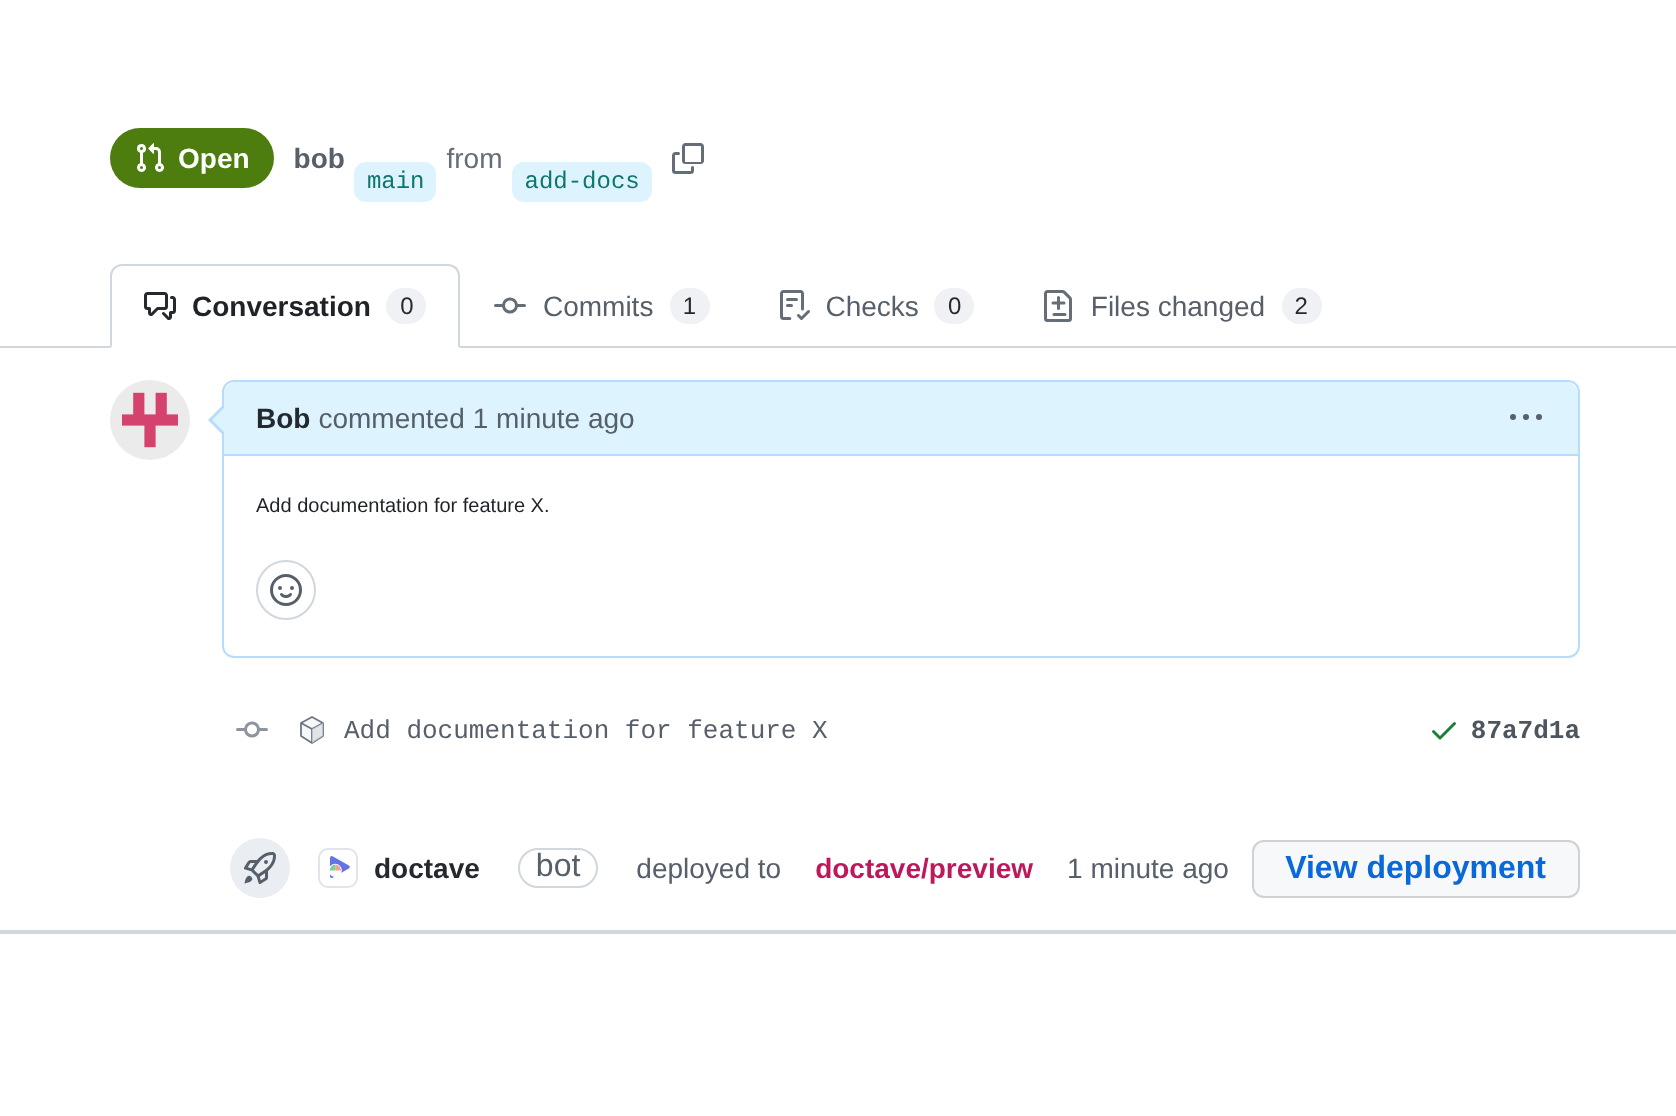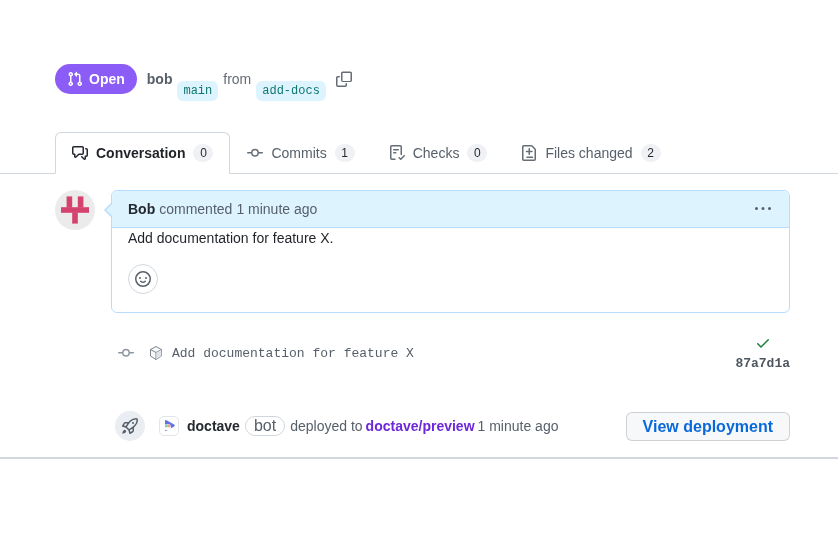--- a/index.html
+++ b/index.html
@@ -19,21 +19,21 @@
     line-height: 34px;
     letter-spacing: -0.2px;
     color: #1f2328;
     white-space: nowrap;
   }
   .pr-number { color: #656d76; font-weight: 400; }
 
   .meta-row { margin-top: 13px; display: flex; align-items: center; }
   .state-badge {
     display: inline-flex; align-items: center; gap: 6px;
-    background: #8b5cf6; color: #fff;
+    background: #4d7c0f; color: #fff;
     font-size: 14px; font-weight: 700;
     padding: 6px 12px; border-radius: 2em;
     line-height: 18px;
   }
   .meta-text {
     margin-left: 10px;
     display: flex; align-items: center; gap: 5px;
     color: #656d76; font-size: 14px; white-space: nowrap;
   }
   .meta-author { font-weight: 700; color: #57606a; }
@@ -107,64 +107,64 @@
   }
   .comment-header {
     background: #ddf4ff; border-bottom: 1px solid #b6dcff;
     border-radius: 6px 6px 0 0;
     padding: 8px 16px;
     display: flex; align-items: center; gap: 4px;
     color: #57606a; font-size: 14px; line-height: 20px;
   }
   .comment-author { font-weight: 700; color: #24292f; }
   .kebab-btn { margin-left: auto; background: none; border: none; color: #57606a; cursor: pointer; padding: 2px; }
-  .comment-body { padding: 0 16px 18px 16px; font-size: 14px; line-height: 20px; color: #1f2328; }
+  .comment-body { padding: 16px 16px 18px 16px; font-size: 10px; line-height: 20px; color: #1f2328; }
   .emoji-btn {
     margin-top: 16px;
     width: 30px; height: 30px; border-radius: 50%;
     border: 1px solid #d0d7de; background: #fff; color: #57606a;
     display: flex; align-items: center; justify-content: center;
     cursor: pointer;
   }
 
   
   .commit-row {
     display: flex; align-items: center;
     margin: 22px 0 0 62px;
   }
   .commit-icon { color: #8c959f; background: #fff; padding: 6px 1px; }
   .commit-avatar { margin-left: 13px; flex: none; cursor: pointer; }
   .commit-msg {
     margin-left: 8px;
     font-family: "Liberation Mono", "DejaVu Sans Mono", monospace;
     font-size: 13px; color: #57606a; text-decoration: none; cursor: pointer;
   }
-  .commit-status { margin-left: auto; display: flex; align-items: center; gap: 5px; flex-direction: column; }
+  .commit-status { margin-left: auto; display: flex; align-items: center; gap: 5px; }
   .check-icon { color: #1a7f37; }
   .commit-sha {
     font-family: "Liberation Mono", "DejaVu Sans Mono", monospace;
     font-size: 13px; font-weight: 700; color: #4d565f; cursor: pointer;
   }
 
   
   .deploy-row { display: flex; align-items: center; margin: 40px 0 0 60px; }
   .deploy-badge {
     width: 30px; height: 30px; border-radius: 50%; flex: none;
     background: #eaeef2; color: #57606a;
     display: flex; align-items: center; justify-content: center;
   }
   .deploy-avatar { margin-left: 14px; flex: none; cursor: pointer; border-radius: 4px; }
-  .deploy-text { margin-left: 8px; display: flex; align-items: center; gap: 3px; color: #57606a; font-size: 14px; white-space: nowrap; }
+  .deploy-text { margin-left: 8px; display: flex; align-items: center; gap: 17px; color: #57606a; font-size: 14px; white-space: nowrap; }
   .deploy-actor { font-weight: 700; color: #24292f; cursor: pointer; }
   .bot-pill {
     border: 1px solid #d0d7de; border-radius: 2em;
     font-size: 16px; line-height: 16px; color: #57606a;
     padding: 1px 8px; margin: 0 2px;
   }
-  .deploy-env { font-weight: 700; color: #6d28d9; text-align: center; }
+  .deploy-env { font-weight: 700; color: #be185d; text-align: center; }
   .view-deploy-btn {
     margin-left: auto;
     background: #f6f8fa; border: 1px solid rgba(31,35,40,0.18);
     border-radius: 6px; padding: 5px 16px; height: 29px;
     color: #0969da; font-weight: 700; font-size: 16px; line-height: 17px;
     cursor: pointer; font-family: inherit;
   }
 
   .bottom-divider { width: 838px; height: 2px; background: #d0d7de; }
 </style>

